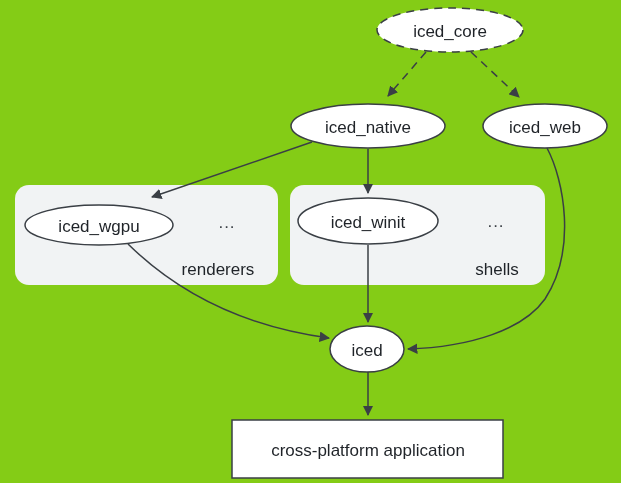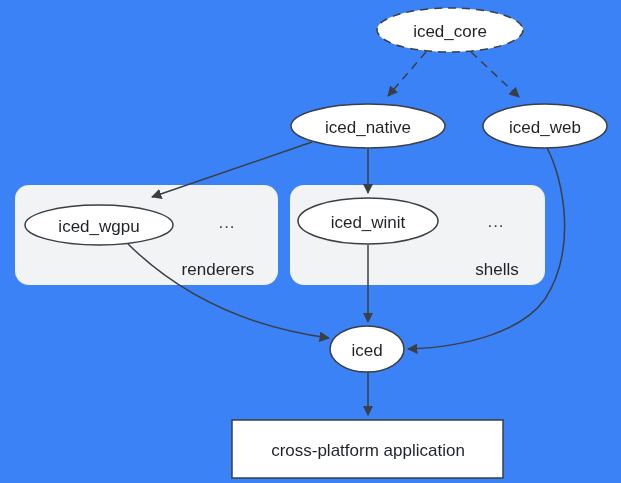--- a/index.html
+++ b/index.html
@@ -1,16 +1,16 @@
 <!DOCTYPE html>
 <html><head>
 <meta charset="utf-8">
 <style>
   html,body{margin:0;padding:0;background:#ffffff;}
-  .stage{width:621px;height:483px;position:relative;background:#3b82f6;overflow:hidden;}
+  .stage{width:621px;height:483px;position:relative;background:#84cc16;overflow:hidden;}
   svg{display:block;}
   .node{fill:#ffffff;stroke:#3a3f45;stroke-width:1.5;}
   .node.dashed{stroke-dasharray:8 6;}
   .edge{fill:none;stroke:#3a3f45;stroke-width:1.5;}
   .edge.dashed{stroke-dasharray:8 6;}
   text{font-family:"Liberation Sans",sans-serif;font-size:17px;fill:#1f2328;text-anchor:middle;}
   .dots{fill:#3a3f45;letter-spacing:1px;}
 </style>
 </head>
 <body>

